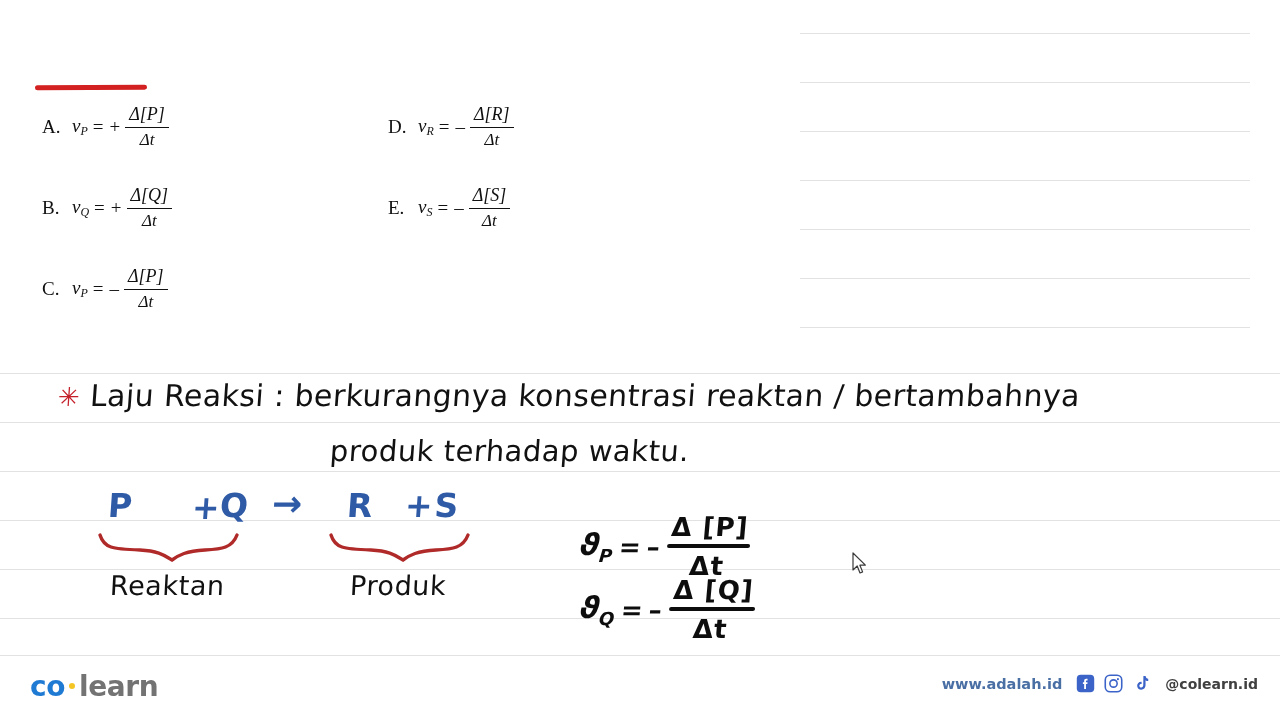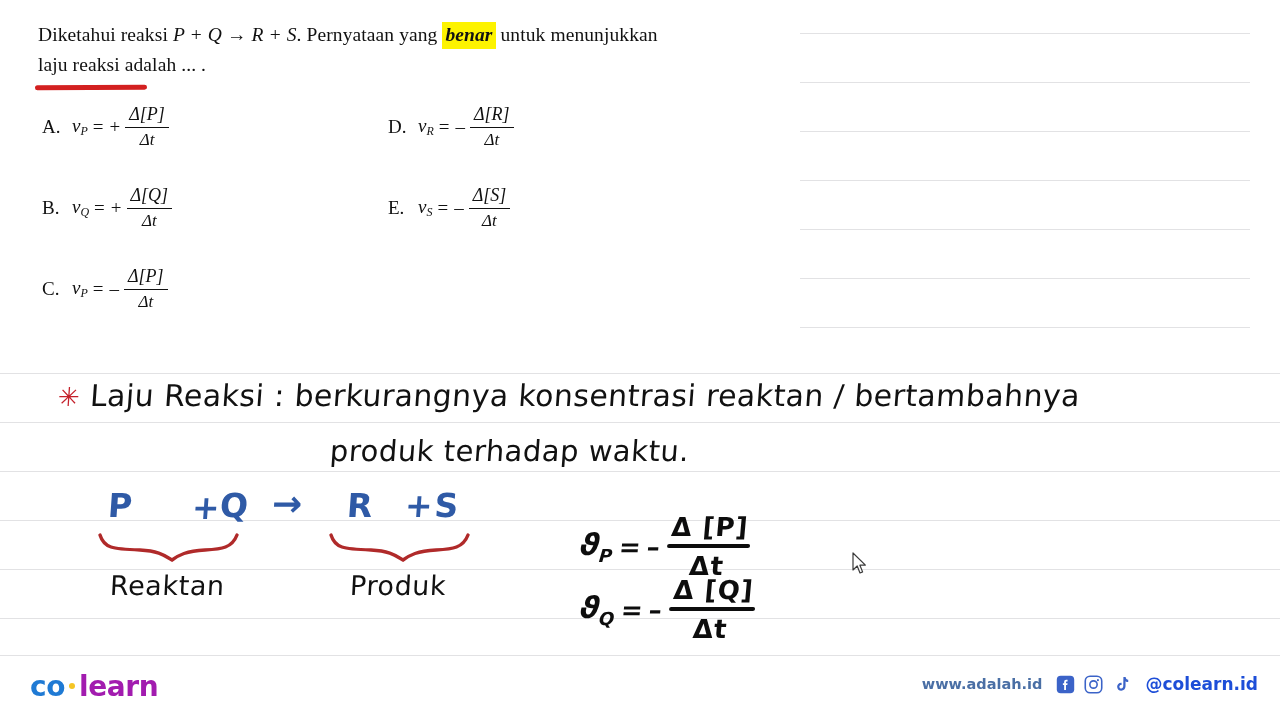--- a/index.html
+++ b/index.html
@@ -65,24 +65,24 @@
   .hfrac .d{font-size:26px;display:block;letter-spacing:1px;padding:1px 3px 0 3px;}
   .heq1{left:580px;top:512px;}
   .heq2{left:580px;top:575px;}
 
   
   .footer{position:absolute;left:0;bottom:0;width:1280px;height:62px;background:#fff;}
   .logo{position:absolute;left:30px;top:12px;font-family:"DejaVu Sans",sans-serif;
         font-size:28px;font-weight:700;color:#1f7ad4;letter-spacing:-.4px;}
   .logo .dot{display:inline-block;width:6px;height:6px;border-radius:50%;
              background:#f5c524;vertical-align:middle;margin:0 4px 5px 4px;}
-  .logo .lrn{color:#a21caf;}
+  .logo .lrn{color:#737373;}
   .f-right{position:absolute;right:22px;top:16px;display:flex;align-items:center;gap:14px;}
   .f-url{font-family:"DejaVu Sans",sans-serif;font-size:14.5px;color:#4a6fa5;font-weight:600;}
-  .f-handle{font-family:"DejaVu Sans",sans-serif;font-size:17px;color:#1d4ed8;font-weight:600;}
+  .f-handle{font-family:"DejaVu Sans",sans-serif;font-size:14px;color:#404040;font-weight:600;}
   .sicons{display:flex;align-items:center;gap:9px;}
   .sicon{width:19px;height:19px;display:block;}
 
   
   .cursor{position:absolute;left:852px;top:552px;width:16px;height:24px;}
 </style>
 </head>
 <body>
 
 <div id="page">
@@ -97,26 +97,20 @@
     <div class="rule right" style="top:327px"></div>
     <div class="rule full" style="top:373px"></div>
     <div class="rule full" style="top:422px"></div>
     <div class="rule full" style="top:471px"></div>
     <div class="rule full" style="top:520px"></div>
     <div class="rule full" style="top:569px"></div>
     <div class="rule full" style="top:618px"></div>
     <div class="rule full" style="top:655px"></div>
   </div>
 
-  <div class="question">
-    <div class="q-line">
-      <span>Diketahui reaksi </span><span class="ital">P + Q → R + S</span><span>. Pernyataan yang </span><span class="hl">benar</span><span> untuk menunjukkan</span>
-    </div>
-    <div class="q-line">laju reaksi adalah ... .</div>
-  </div>
   <div class="redline"></div>
 
   <div class="opt" style="left:42px;top:104px">
     <span class="ltr">A.</span>
     <span class="lhs"><span>v</span><sub>P</sub></span>
     <span class="eq">=</span>
     <span class="sign">+</span>
     <span class="frac">
       <span class="num">Δ[P]</span>
       <span class="bar"></span>

